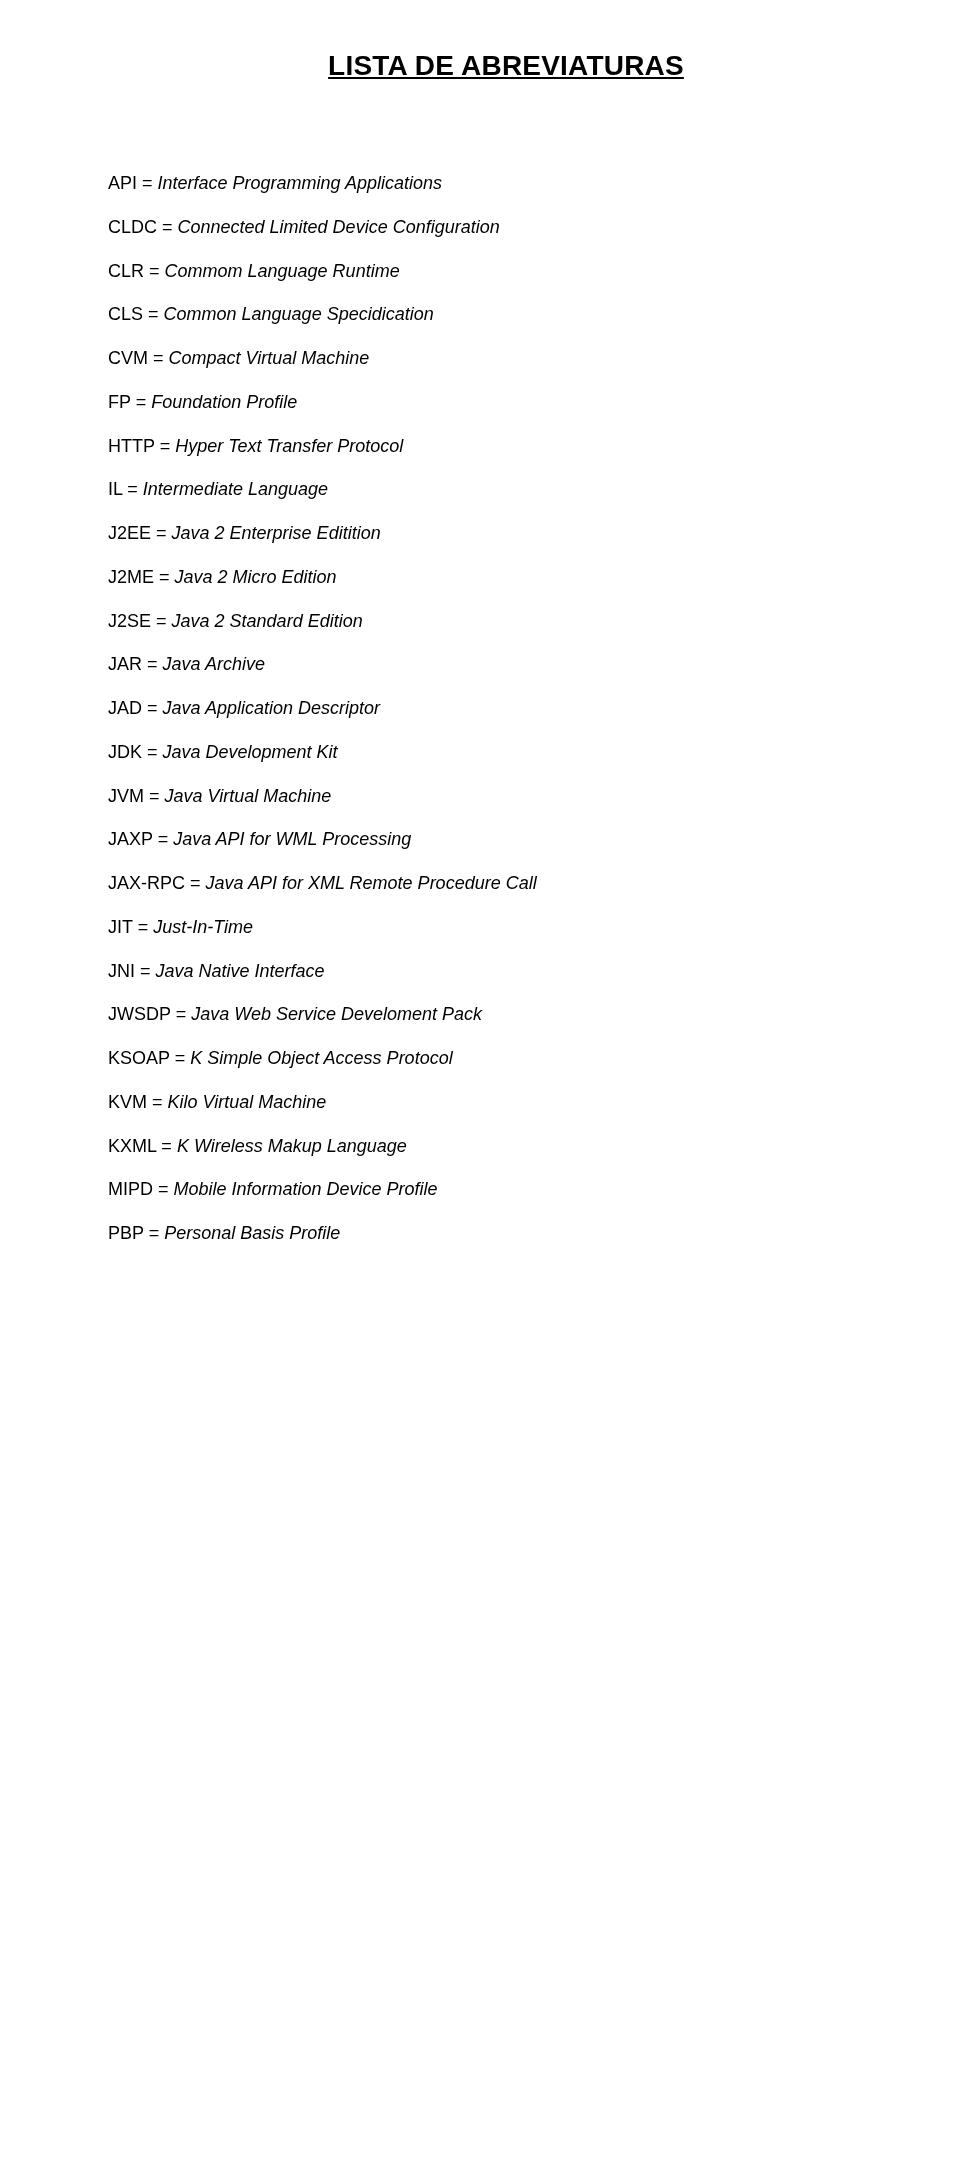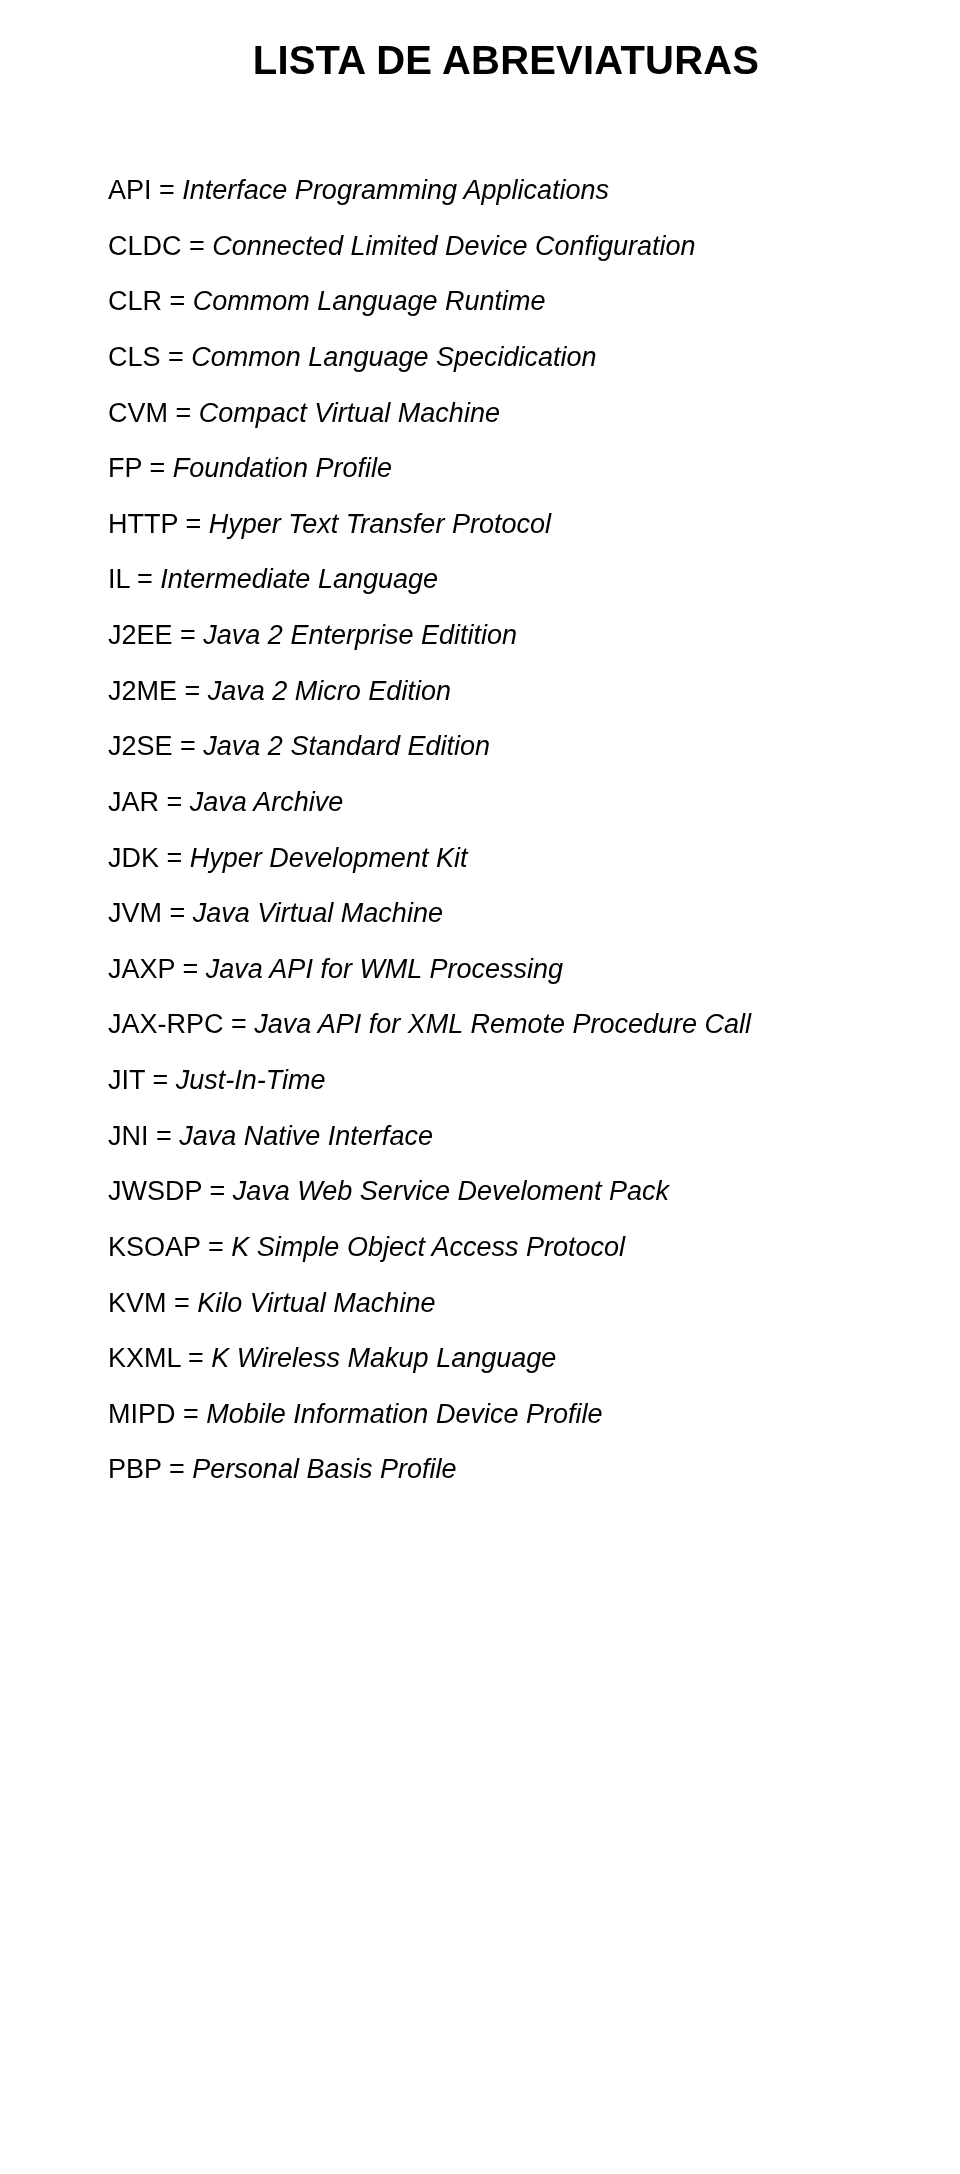--- a/index.html
+++ b/index.html
@@ -12,27 +12,28 @@
     min-height: 2174px;
     font-family: Arial, Helvetica, sans-serif;
     color: #000000;
   }
   .page {
     padding: 38px 56px 40px 108px;
     box-sizing: border-box;
   }
   .title {
     font-weight: bold;
-    font-size: 40px;
+    font-size: 28px;
     text-align: center;
-    margin: 0 0 90px 0;
+    margin: 12px 0 90px 0;
     letter-spacing: 0.2px;
+    text-decoration: underline;
   }
   .entries {
-    font-size: 27px;
+    font-size: 18px;
     line-height: 1.32;
   }
   .entry {
     margin: 0 0 20px 0;
     white-space: normal;
   }
   .abbr {
     font-style: normal;
   }
   .eq {
@@ -53,21 +54,22 @@
       <div class="entry"><span class="abbr">CLR</span><span class="eq"> = </span><span class="def">Commom Language Runtime</span></div>
       <div class="entry"><span class="abbr">CLS</span><span class="eq"> = </span><span class="def">Common Language Specidication</span></div>
       <div class="entry"><span class="abbr">CVM</span><span class="eq"> = </span><span class="def">Compact Virtual Machine</span></div>
       <div class="entry"><span class="abbr">FP</span><span class="eq"> = </span><span class="def">Foundation Profile</span></div>
       <div class="entry"><span class="abbr">HTTP</span><span class="eq"> = </span><span class="def">Hyper Text Transfer Protocol</span></div>
       <div class="entry"><span class="abbr">IL</span><span class="eq"> = </span><span class="def">Intermediate Language</span></div>
       <div class="entry"><span class="abbr">J2EE</span><span class="eq"> = </span><span class="def">Java 2 Enterprise Editition</span></div>
       <div class="entry"><span class="abbr">J2ME</span><span class="eq"> = </span><span class="def">Java 2 Micro Edition</span></div>
       <div class="entry"><span class="abbr">J2SE</span><span class="eq"> = </span><span class="def">Java 2 Standard Edition</span></div>
       <div class="entry"><span class="abbr">JAR</span><span class="eq"> = </span><span class="def">Java Archive</span></div>
-      <div class="entry"><span class="abbr">JDK</span><span class="eq"> = </span><span class="def">Hyper Development Kit</span></div>
+      <div class="entry"><span class="abbr">JAD</span><span class="eq"> = </span><span class="def">Java Application Descriptor</span></div>
+      <div class="entry"><span class="abbr">JDK</span><span class="eq"> = </span><span class="def">Java Development Kit</span></div>
       <div class="entry"><span class="abbr">JVM</span><span class="eq"> = </span><span class="def">Java Virtual Machine</span></div>
       <div class="entry"><span class="abbr">JAXP</span><span class="eq"> = </span><span class="def">Java API for WML Processing</span></div>
       <div class="entry"><span class="abbr">JAX-RPC</span><span class="eq"> = </span><span class="def">Java API for XML Remote Procedure Call</span></div>
       <div class="entry"><span class="abbr">JIT</span><span class="eq"> = </span><span class="def"> Just-In-Time</span></div>
       <div class="entry"><span class="abbr">JNI</span><span class="eq"> = </span><span class="def">Java Native Interface</span></div>
       <div class="entry"><span class="abbr">JWSDP</span><span class="eq"> = </span><span class="def">Java Web Service Develoment Pack</span></div>
       <div class="entry"><span class="abbr">KSOAP</span><span class="eq"> = </span><span class="def">K Simple Object Access Protocol</span></div>
       <div class="entry"><span class="abbr">KVM</span><span class="eq"> = </span><span class="def">Kilo Virtual Machine</span></div>
       <div class="entry"><span class="abbr">KXML</span><span class="eq"> = </span><span class="def">K Wireless Makup Language</span></div>
       <div class="entry"><span class="abbr">MIPD</span><span class="eq"> = </span><span class="def">Mobile Information Device Profile</span></div>

